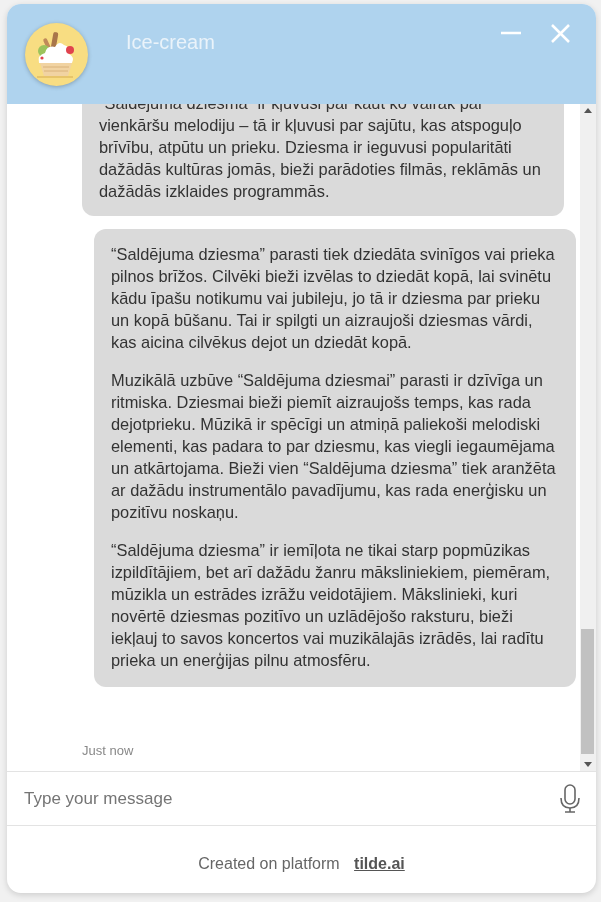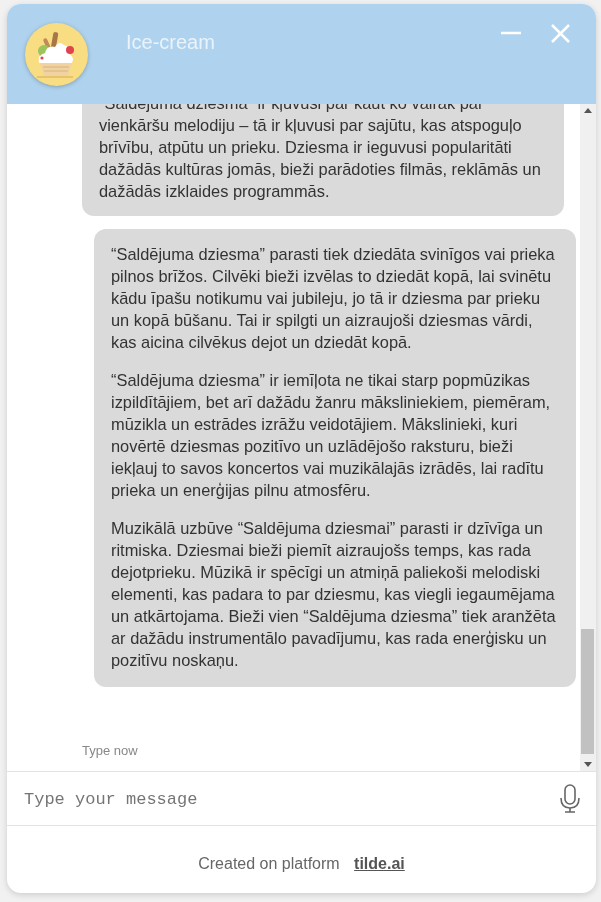--- a/index.html
+++ b/index.html
@@ -96,21 +96,21 @@
       position: absolute; left: 0; top: 767px;
       width: 589px; height: 53px;
       border-top: 1px solid #e3e3e3;
       border-bottom: 1px solid #e3e3e3;
       background: #fff;
     }
     .msg-input {
       position: absolute; left: 15px; top: 10px;
       width: 520px; height: 32px;
       border: none; outline: none;
-      font-family: Liberation Mono, monospace;
+      font-family: Liberation Sans, sans-serif;
       font-size: 17px; color: #333;
       background: transparent;
     }
     .msg-input::placeholder { color: #757575; }
     .mic {
       position: absolute; left: 552px; top: 12px;
       width: 22px; height: 30px;
       cursor: pointer;
     }
     .footer {
@@ -162,24 +162,24 @@
       </svg>
     </div>
   </div>
 
   <div class="messages">
     <div class="bubble b1">
       <p>“Saldējuma dziesma” ir kļuvusi par kaut ko vairāk par vienkāršu melodiju – tā ir kļuvusi par sajūtu, kas atspoguļo brīvību, atpūtu un prieku. Dziesma ir ieguvusi popularitāti dažādās kultūras jomās, bieži parādoties filmās, reklāmās un dažādās izklaides programmās.</p>
     </div>
     <div class="bubble b2">
       <p>“Saldējuma dziesma” parasti tiek dziedāta svinīgos vai prieka pilnos brīžos. Cilvēki bieži izvēlas to dziedāt kopā, lai svinētu kādu īpašu notikumu vai jubileju, jo tā ir dziesma par prieku un kopā būšanu. Tai ir spilgti un aizraujoši dziesmas vārdi, kas aicina cilvēkus dejot un dziedāt kopā.</p>
+      <p>Muzikālā uzbūve “Saldējuma dziesmai” parasti ir dzīvīga un ritmiska. Dziesmai bieži piemīt aizraujošs temps, kas rada dejotprieku. Mūzikā ir spēcīgi un atmiņā paliekoši melodiski elementi, kas padara to par dziesmu, kas viegli iegaumējama un atkārtojama. Bieži vien “Saldējuma dziesma” tiek aranžēta ar dažādu instrumentālo pavadījumu, kas rada enerģisku un pozitīvu noskaņu.</p>
       <p>“Saldējuma dziesma” ir iemīļota ne tikai starp popmūzikas izpildītājiem, bet arī dažādu žanru māksliniekiem, piemēram, mūzikla un estrādes izrāžu veidotājiem. Mākslinieki, kuri novērtē dziesmas pozitīvo un uzlādējošo raksturu, bieži iekļauj to savos koncertos vai muzikālajās izrādēs, lai radītu prieka un enerģijas pilnu atmosfēru.</p>
-      <p>Muzikālā uzbūve “Saldējuma dziesmai” parasti ir dzīvīga un ritmiska. Dziesmai bieži piemīt aizraujošs temps, kas rada dejotprieku. Mūzikā ir spēcīgi un atmiņā paliekoši melodiski elementi, kas padara to par dziesmu, kas viegli iegaumējama un atkārtojama. Bieži vien “Saldējuma dziesma” tiek aranžēta ar dažādu instrumentālo pavadījumu, kas rada enerģisku un pozitīvu noskaņu.</p>
-    </div>
-    <div class="timestamp">Type now</div>
+    </div>
+    <div class="timestamp">Just now</div>
   </div>
 
   <div class="scrollbar">
     <div class="scroll-arrow-up"></div>
     <div class="scroll-thumb"></div>
     <div class="scroll-arrow-down"></div>
   </div>
 
   <div class="input-bar">
     <input class="msg-input" type="text" placeholder="Type your message" style="">

